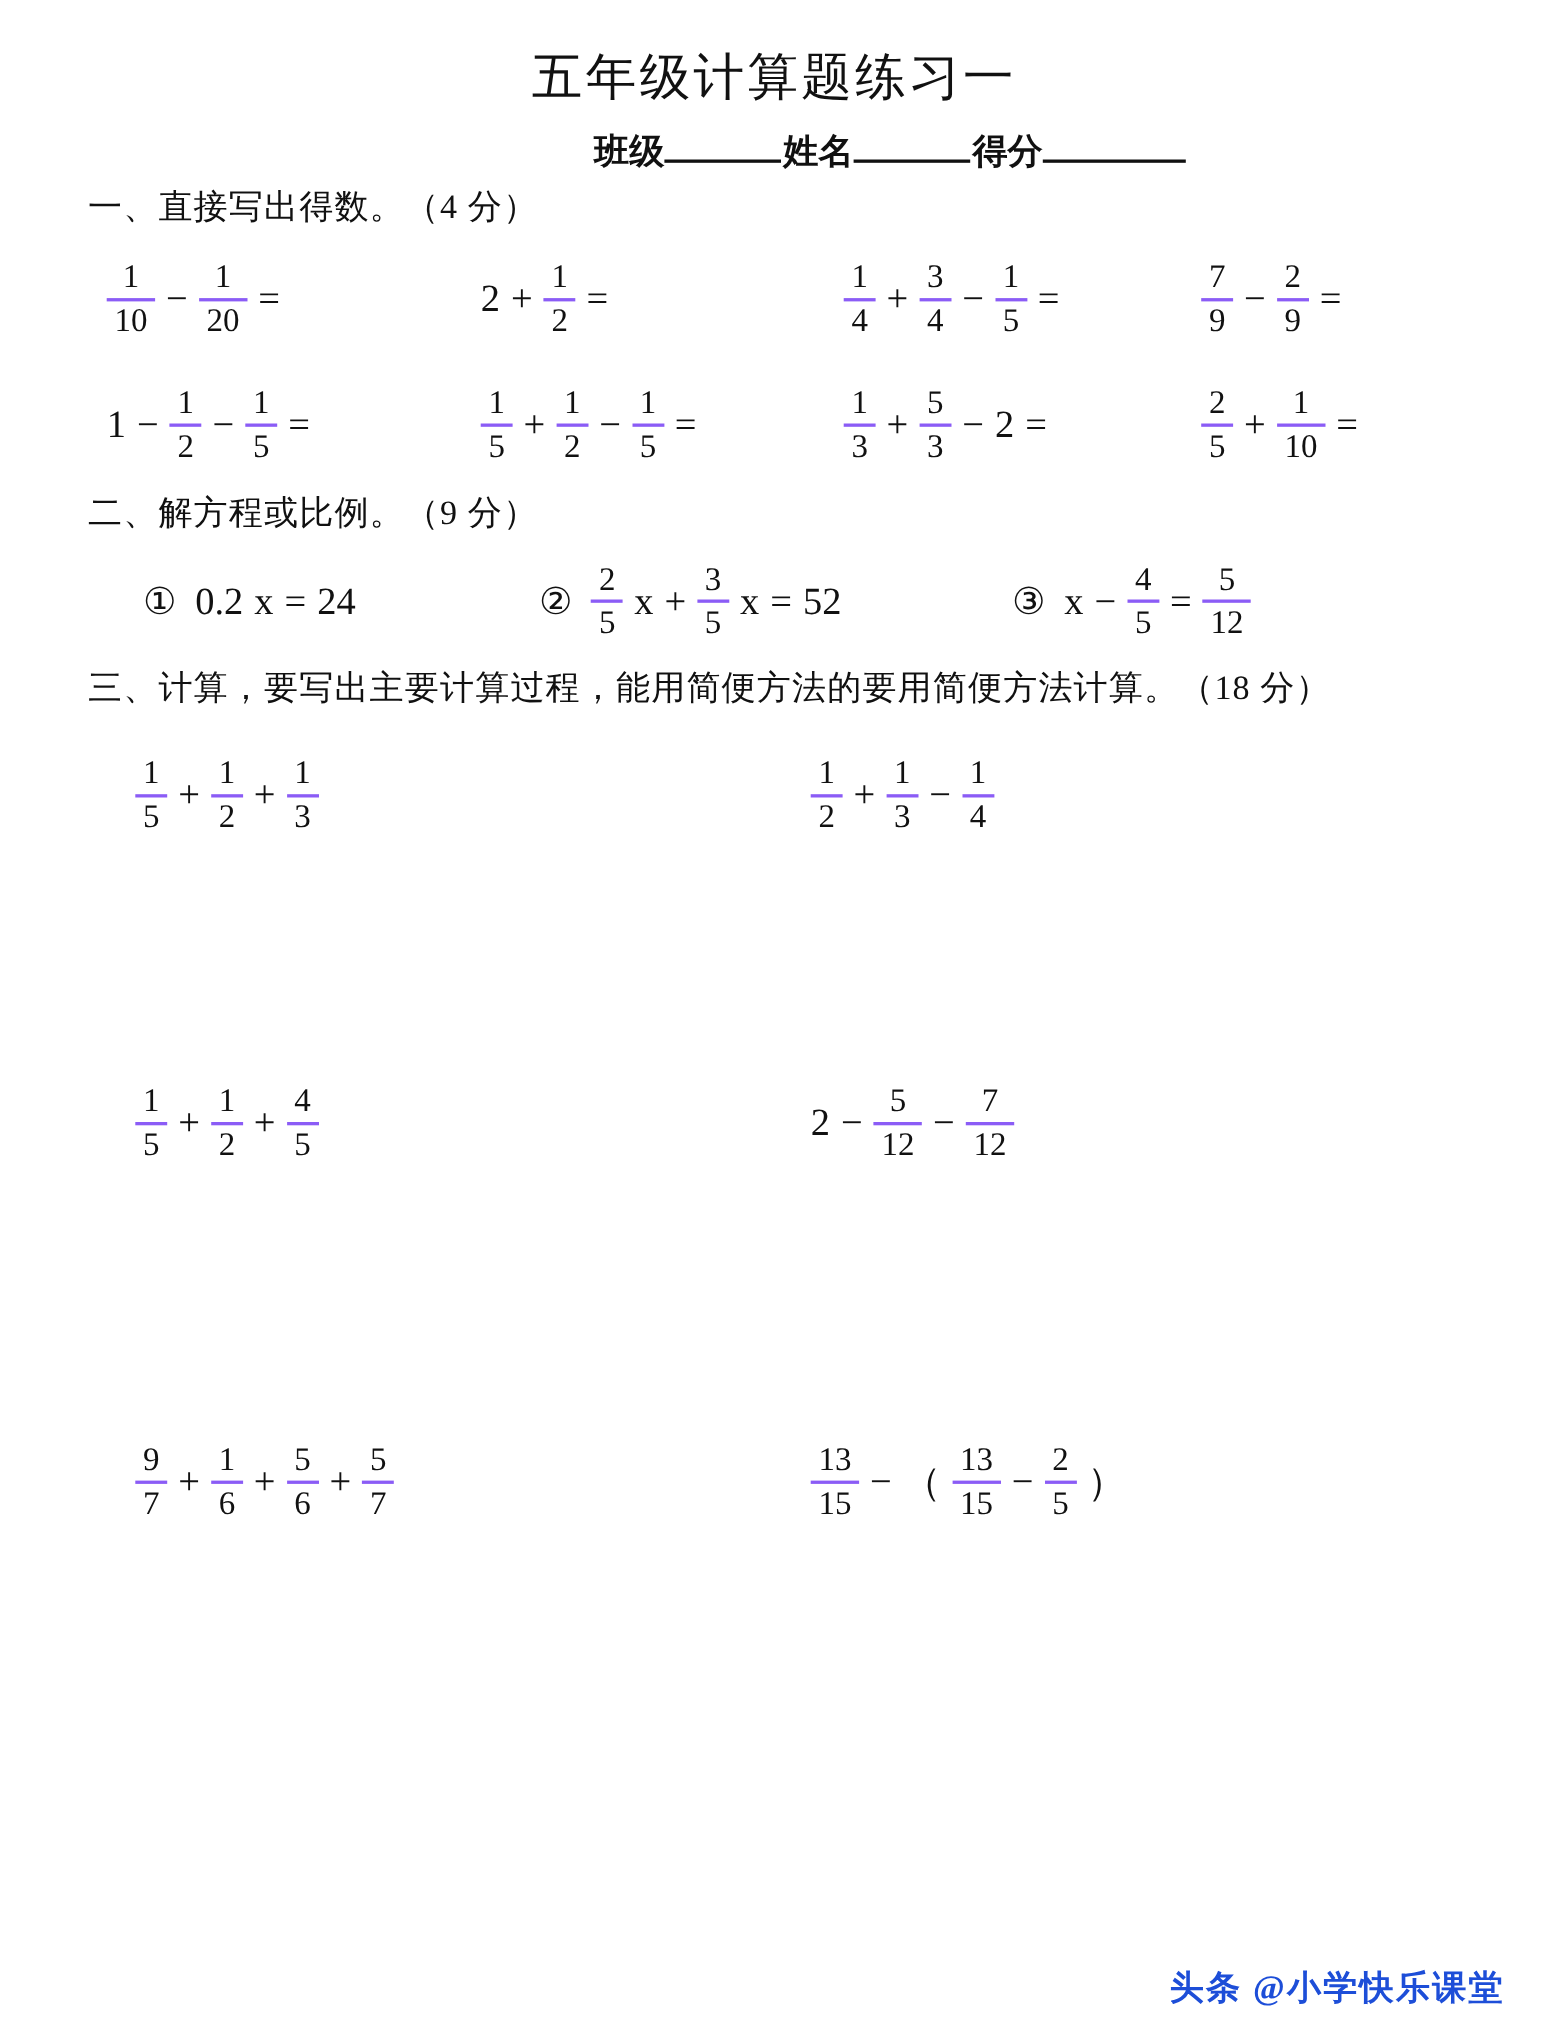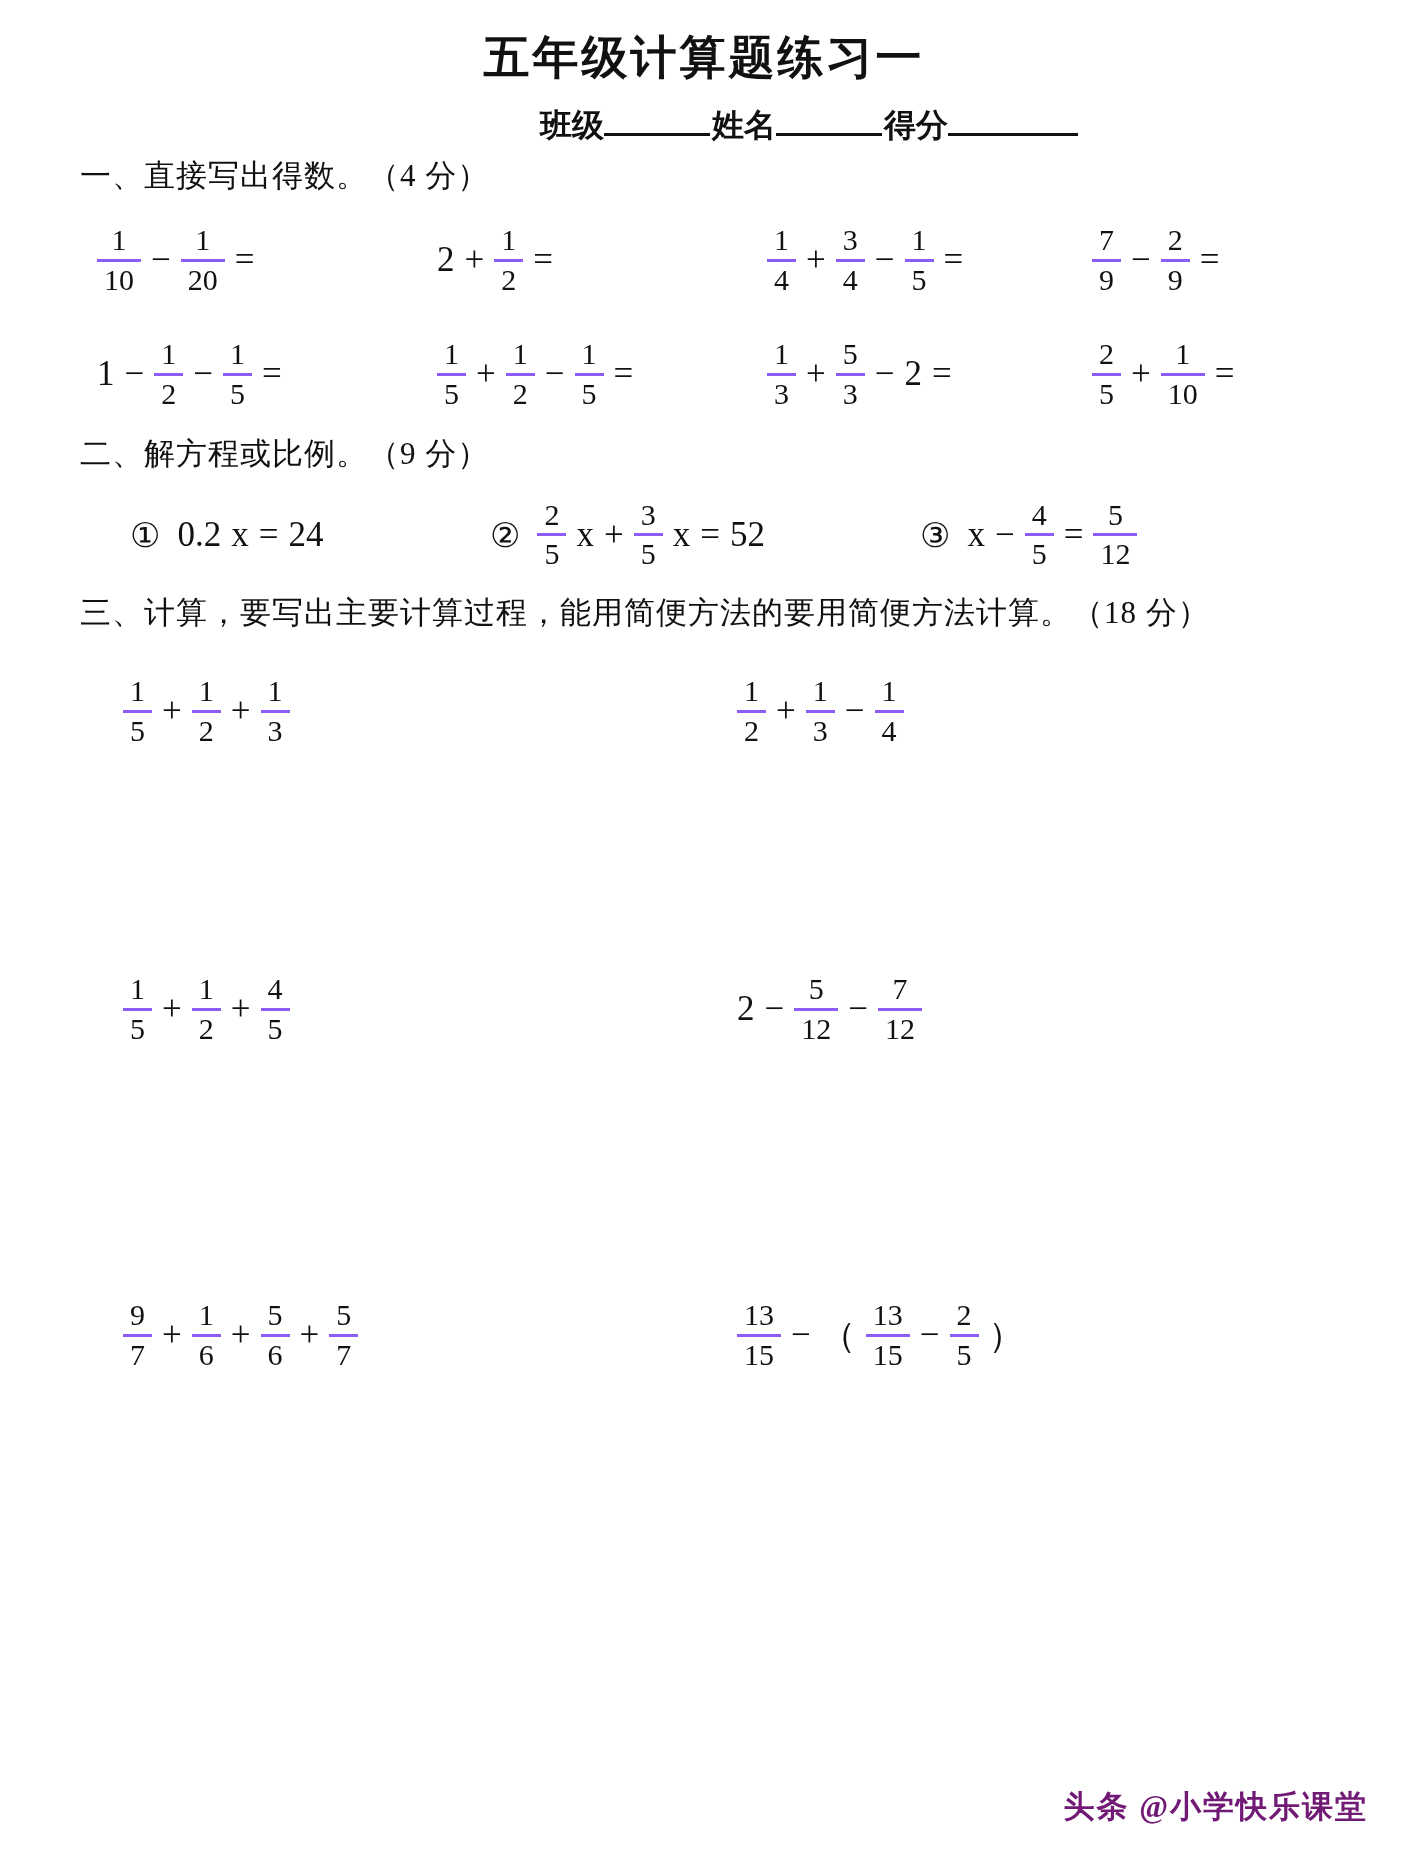--- a/index.html
+++ b/index.html
@@ -1,18 +1,18 @@
 <!DOCTYPE html>
 <html><head>
 <meta charset="utf-8">
 <style>
   html,body{margin:0;padding:0;background:#ffffff;}
   .page{position:relative;width:1408px;height:1854px;margin:0 auto;background:#ffffff;
         color:#111;font-family:"Liberation Serif","DejaVu Serif",serif;overflow:hidden;}
-  .title{margin:0;padding-top:27px;text-align:center;font-size:46px;font-weight:700;letter-spacing:3px;}
+  .title{margin:12px;padding-top:27px;text-align:center;font-size:46px;font-weight:400;letter-spacing:3px;}
 
   .header-line{margin:14px 0 0 540px;font-size:32px;font-weight:600;height:42px;white-space:nowrap;}
   .hfield{display:inline-block;}
   .blank{display:inline-block;width:106px;height:30px;border-bottom:3px solid #111;vertical-align:baseline;margin:0 2px 0 0;}
   .blank.wide{width:130px;}
 
   .sec-h{margin:10px 0 0 80px;font-size:31px;font-weight:400;letter-spacing:1px;}
   .sec-h.sec3{}
 
   .prob-row{display:flex;align-items:center;margin-left:92px;height:98px;}
@@ -32,21 +32,21 @@
   .eq-w1{width:360px;}.eq-w2{width:430px;}
   .eq-num{margin-right:12px;font-size:34px;}
 
   .pair{display:flex;align-items:center;margin-left:118px;height:98px;}
   .pair.p1{margin-top:28px;}
   .pair.p2{margin-top:200px;}
   .pair.p3{margin-top:228px;}
   .pair .left{width:614px;}
 
   .watermark{position:absolute;right:40px;bottom:26px;font-size:31px;font-weight:600;
-             color:#701a75;letter-spacing:2px;}
+             color:#1d4ed8;letter-spacing:2px;}
 </style>
 </head>
 <body>
 
 <div class="page">
 
   <h1 class="title">五年级计算题练习一</h1>
 
   <div class="header-line">
     <span class="hfield"><span>班级</span><span class="blank"></span></span><span class="hfield"><span>姓名</span><span class="blank"></span></span><span class="hfield"><span>得分</span><span class="blank wide"></span></span>

